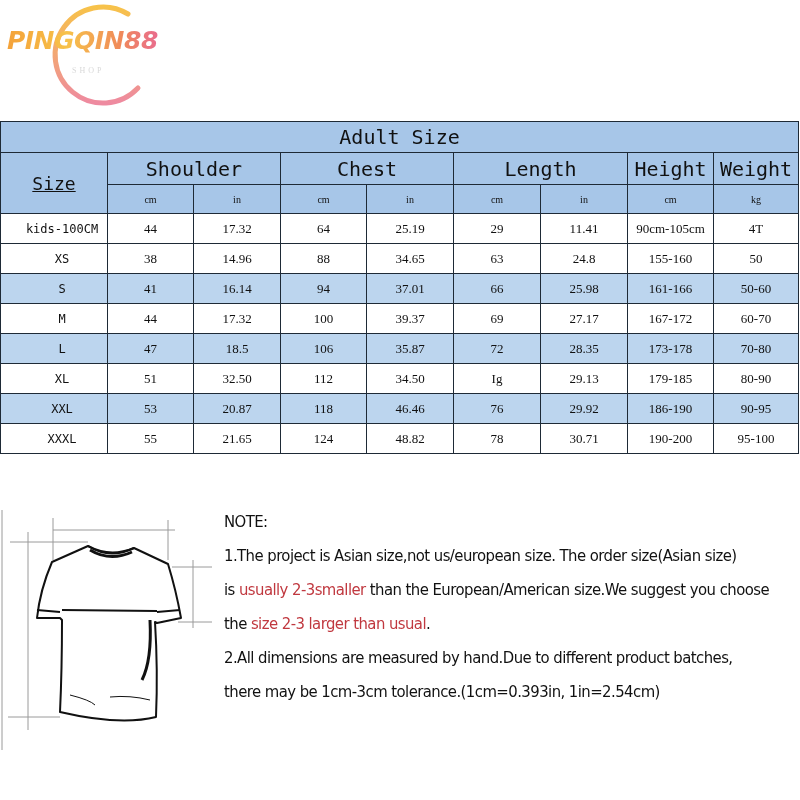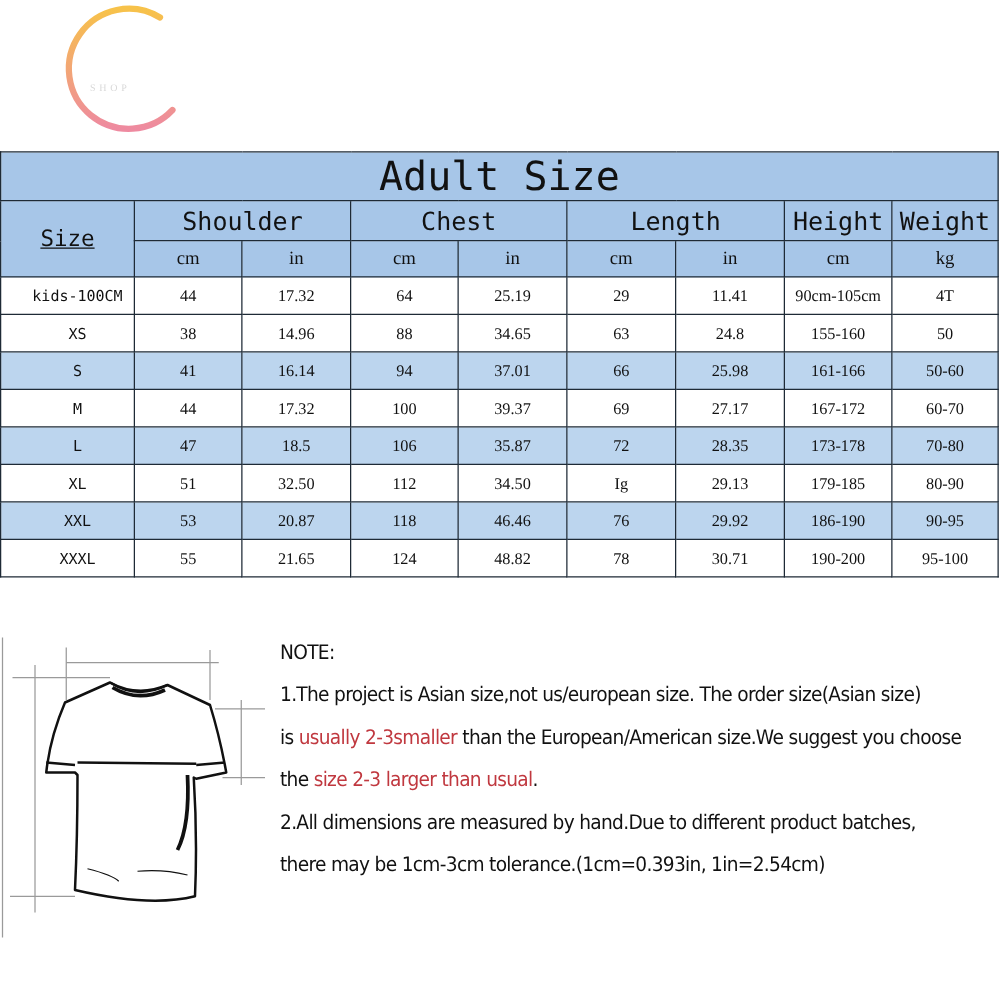--- a/index.html
+++ b/index.html
@@ -10,23 +10,23 @@
                font-weight:bold; font-style:italic; font-size:25px; letter-spacing:-0.5px;
                background:linear-gradient(90deg,#f4a23a 0%, #f7c24a 40%, #f08a5a 75%, #e96c8e 100%);
                -webkit-background-clip:text; background-clip:text; color:transparent; }
   .logo-sub { position:absolute; left:72px; top:66px; font-size:8px; color:#d9d9d9; letter-spacing:3px;
               font-family:Liberation Serif, serif;text-align:right; }
   .size-table { position:absolute; left:0; top:121px; width:798px; border-collapse:collapse;
                 table-layout:fixed; font-family:"DejaVu Sans Mono", monospace; }
   .size-table td { border:1.5px solid #1e2a36; text-align:center; padding:0; color:#111;
                    font-family:"Liberation Serif", serif; font-size:13px; }
   .size-table .hdr { background:#a7c6e8; font-family:"DejaVu Sans Mono", monospace; }
-  .size-table .title-cell { height:30px; font-size:32px; }
+  .size-table .title-cell { height:30px; font-size:20px; }
   .size-table .group-cell { height:31px; font-size:20px; }
-  .size-table .unit-cell { height:28px; font-size:15px; font-family:"Liberation Serif", serif; }
+  .size-table .unit-cell { height:28px; font-size:10px; font-family:"Liberation Serif", serif; }
   .size-table .size-col { font-size:18px;text-decoration:underline; }
   .size-table tr.row td { height:29px; background:#ffffff; }
   .size-table tr.row.alt td { background:#bcd5ee; }
   .size-table tr.row td.sizename { font-family:"DejaVu Sans Mono", monospace; font-size:12px;padding-left:16px; }
   .shirt { position:absolute; left:0; top:490px; width:215px; height:280px; }
   .note { position:absolute; left:224px; top:505px; width:576px;
           font-family:"DejaVu Sans", sans-serif; font-size:16px; color:#111; line-height:34px;
           letter-spacing:-0.6px; transform:scaleX(0.93); transform-origin:left top; white-space:nowrap; }
   .note .red { color:#c0383f; }
   .note div { height:34px; }
@@ -37,20 +37,21 @@
 <div class="logo">
   <svg width="200" height="120" style="position:absolute;left:0;top:0">
     <defs>
       <linearGradient id="ring" x1="0" y1="0" x2="0" y2="1">
         <stop offset="0%" stop-color="#f7c24a"></stop>
         <stop offset="100%" stop-color="#ee8aa0"></stop>
       </linearGradient>
     </defs>
     <path d="M 128 14 A 48 48 0 1 0 138 88" fill="none" stroke="url(#ring)" stroke-width="5" stroke-linecap="round"></path>
   </svg>
+  <span class="logo-text">PINGQIN88</span>
   <span class="logo-sub">SHOP</span>
 </div>
 
 <table class="size-table">
   <colgroup>
     <col style="width:107px">
       <col style="width:86px">
       <col style="width:87px">
       <col style="width:86px">
     <col style="width:87px">

